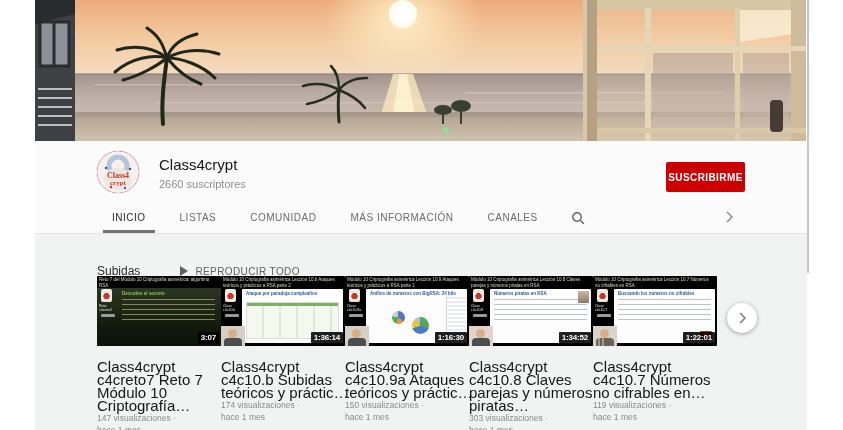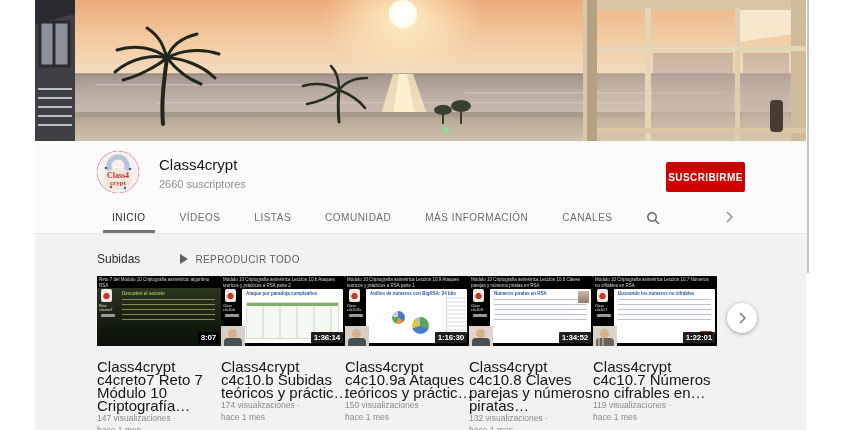--- a/index.html
+++ b/index.html
@@ -24,21 +24,21 @@
   .tab { position:relative; height:31px; line-height:31px; padding:0 17px; font-size:10px; letter-spacing:.5px;
          color:#6b6b6b; cursor:pointer; white-space:nowrap; }
   .tab.active { color:#2c2c2c; }
   .tab.active::after { content:""; position:absolute; left:8px; right:8px; bottom:0; height:3px; background:#747474; }
   .tab-search { margin-left:16px; display:flex; align-items:center; cursor:pointer; }
   .tab-chevron { position:absolute; right:72px; top:8px; cursor:pointer; }
 
   
   .uploads { position:absolute; left:35px; top:233px; width:772px; height:197px; background:#f1f2f2;
              border-top:1px solid #e3e3e3; }
-  .uploads-head { position:absolute; left:62px; top:18px; display:flex; align-items:center; }
+  .uploads-head { position:absolute; left:62px; top:30px; display:flex; align-items:center; }
   .uploads-title { font-size:12px; font-weight:500; color:#2b2b2b; }
   .play-all { display:flex; align-items:flex-start; margin-left:40px; cursor:pointer; }
   .play-tri { width:0; height:0; border-left:8px solid #606060; border-top:5px solid transparent;
               border-bottom:5px solid transparent; margin-right:7px; }
   .play-all-label { font-size:10px; letter-spacing:.4px; color:#606060; }
 
   .row { position:absolute; left:62px; top:42px; display:flex; gap:0; }
   .card { width:124px; }
   .thumb { position:relative; width:124px; height:70px; background:#000; border-radius:1px; overflow:hidden; cursor:pointer; }
   .th-head { padding:1px 2px 0 2px; font-size:4.5px; line-height:5.5px; color:#d8d8c9; height:12px; overflow:hidden; }
@@ -201,21 +201,20 @@
         <circle cx="14" cy="36" r="1.2" fill="#c23b2e"></circle>
           <circle cx="28" cy="37" r="1.2" fill="#3c5a96"></circle>
       </svg>
     </div>
     <div class="ch-name">Class4crypt</div>
     <div class="ch-subs">2660 suscriptores</div>
     <button class="subscribe">SUSCRIBIRME</button>
 
     <div class="tabs">
       <div class="tab active">INICIO</div>
-      <div class="tab">VÍDEOS</div>
       <div class="tab">LISTAS</div>
       <div class="tab">COMUNIDAD</div>
       <div class="tab">MÁS INFORMACIÓN</div>
       <div class="tab">CANALES</div>
       <div class="tab-search">
         <svg width="14" height="14" viewBox="0 0 14 14">
             <circle cx="6" cy="6" r="4.2" fill="none" stroke="#606060" stroke-width="1.4"></circle>
             <line x1="9.2" y1="9.2" x2="13" y2="13" stroke="#606060" stroke-width="1.4"></line>
           </svg>
       </div>
@@ -324,21 +323,21 @@
               <div class="slide-title">Números piratas en RSA</div>
               <div class="slide-lines"></div>
               <div class="photo"></div>
             </div>
           </div>
           <div class="webcam"></div>
           <div class="duration">1:34:52</div>
         </div>
         <div class="v-title">Class4crypt c4c10.8 Claves parejas y números piratas…</div>
         <div class="v-meta">
-          <div>132 visualizaciones ·</div>
+          <div>303 visualizaciones ·</div>
             <div>hace 1 mes</div>
         </div>
       </div>
 
       <div class="card">
         <div class="thumb t4">
           <div class="th-head"><span>Módulo 10  Criptografía asimétrica</span> <span>Lección 10.7 Números no cifrables en RSA</span></div>
           <div class="th-body">
             <div class="th-side">
               <div class="mini-avatar"></div>

